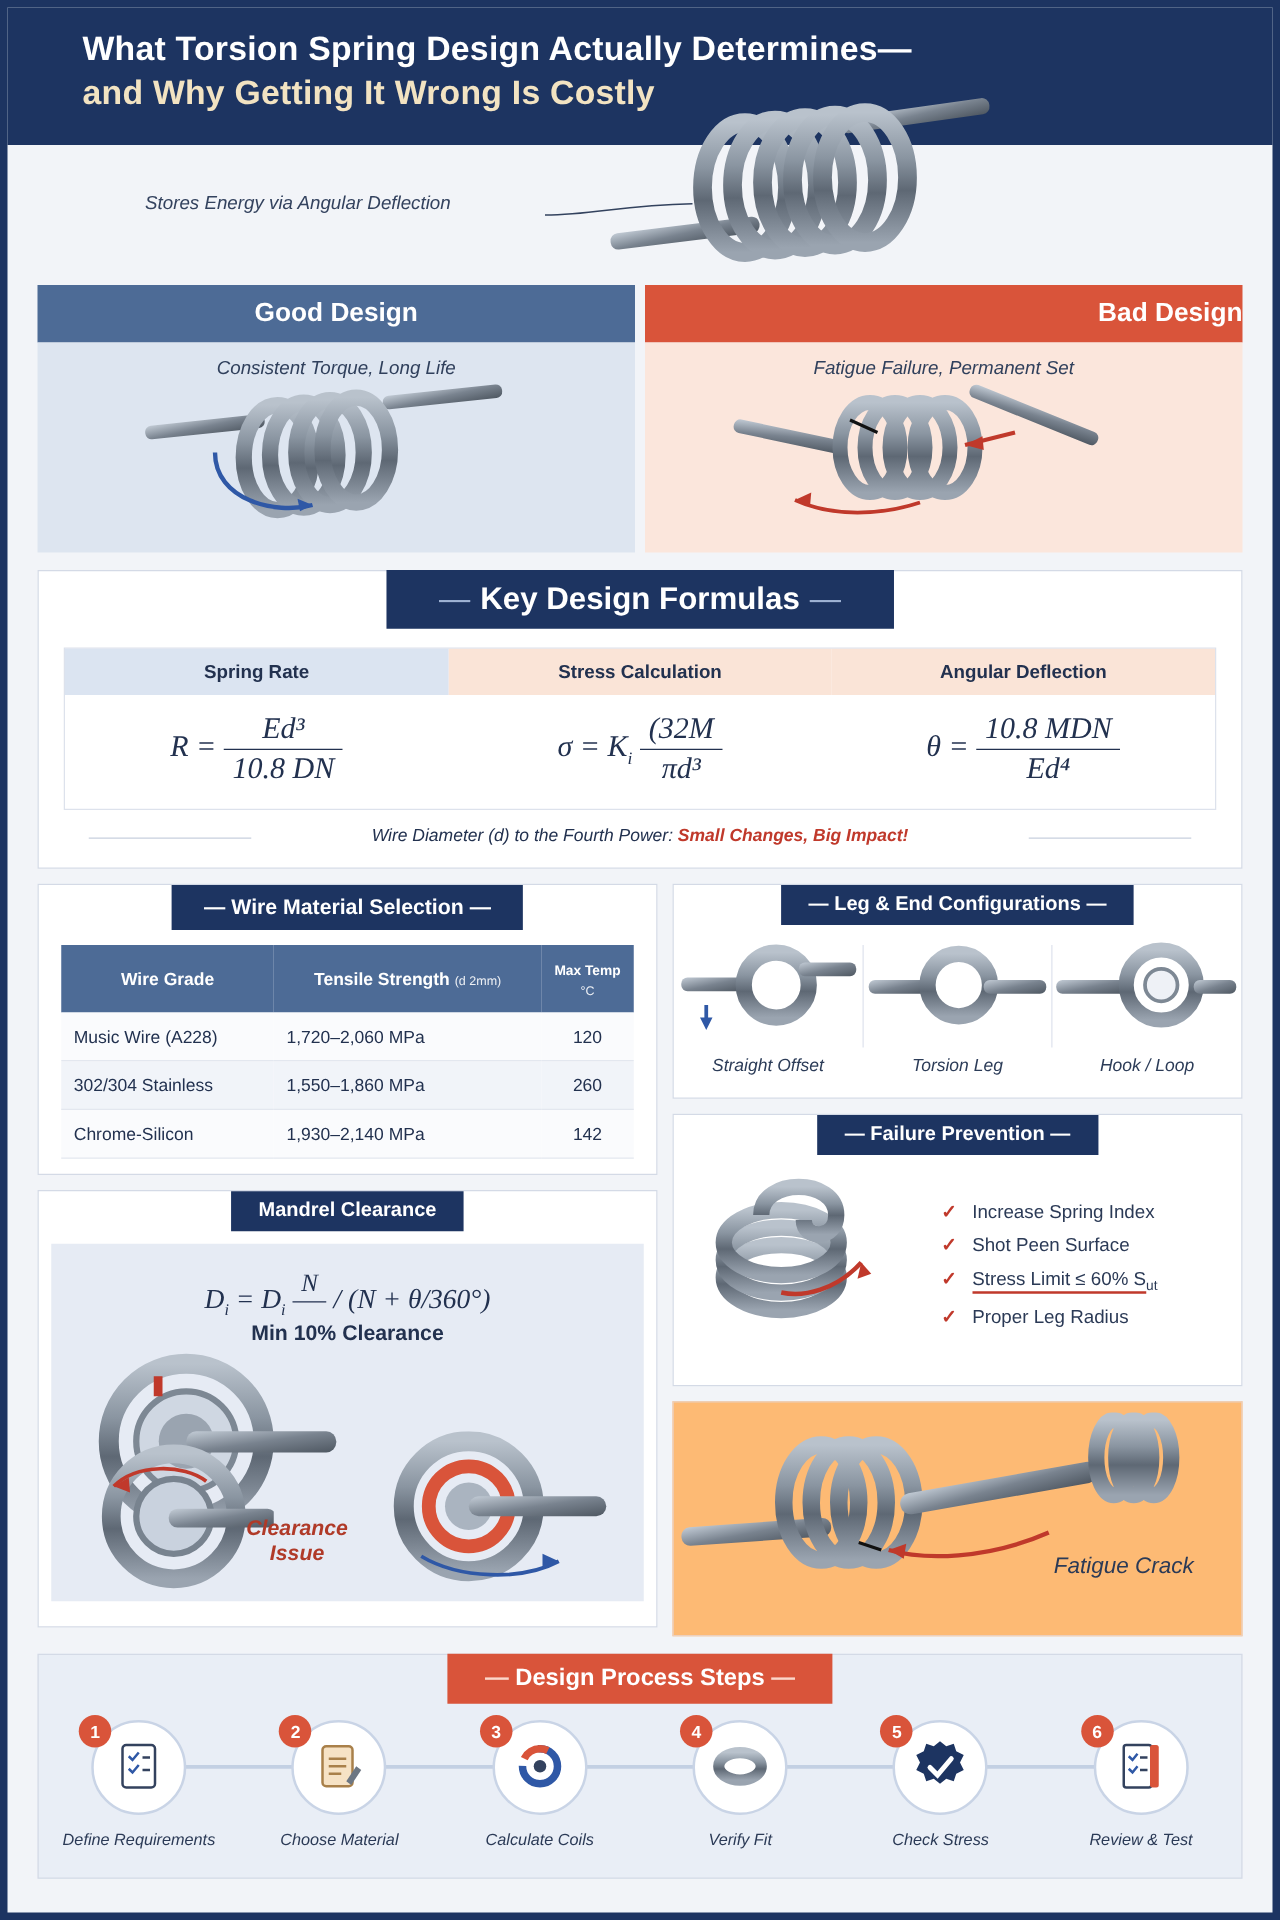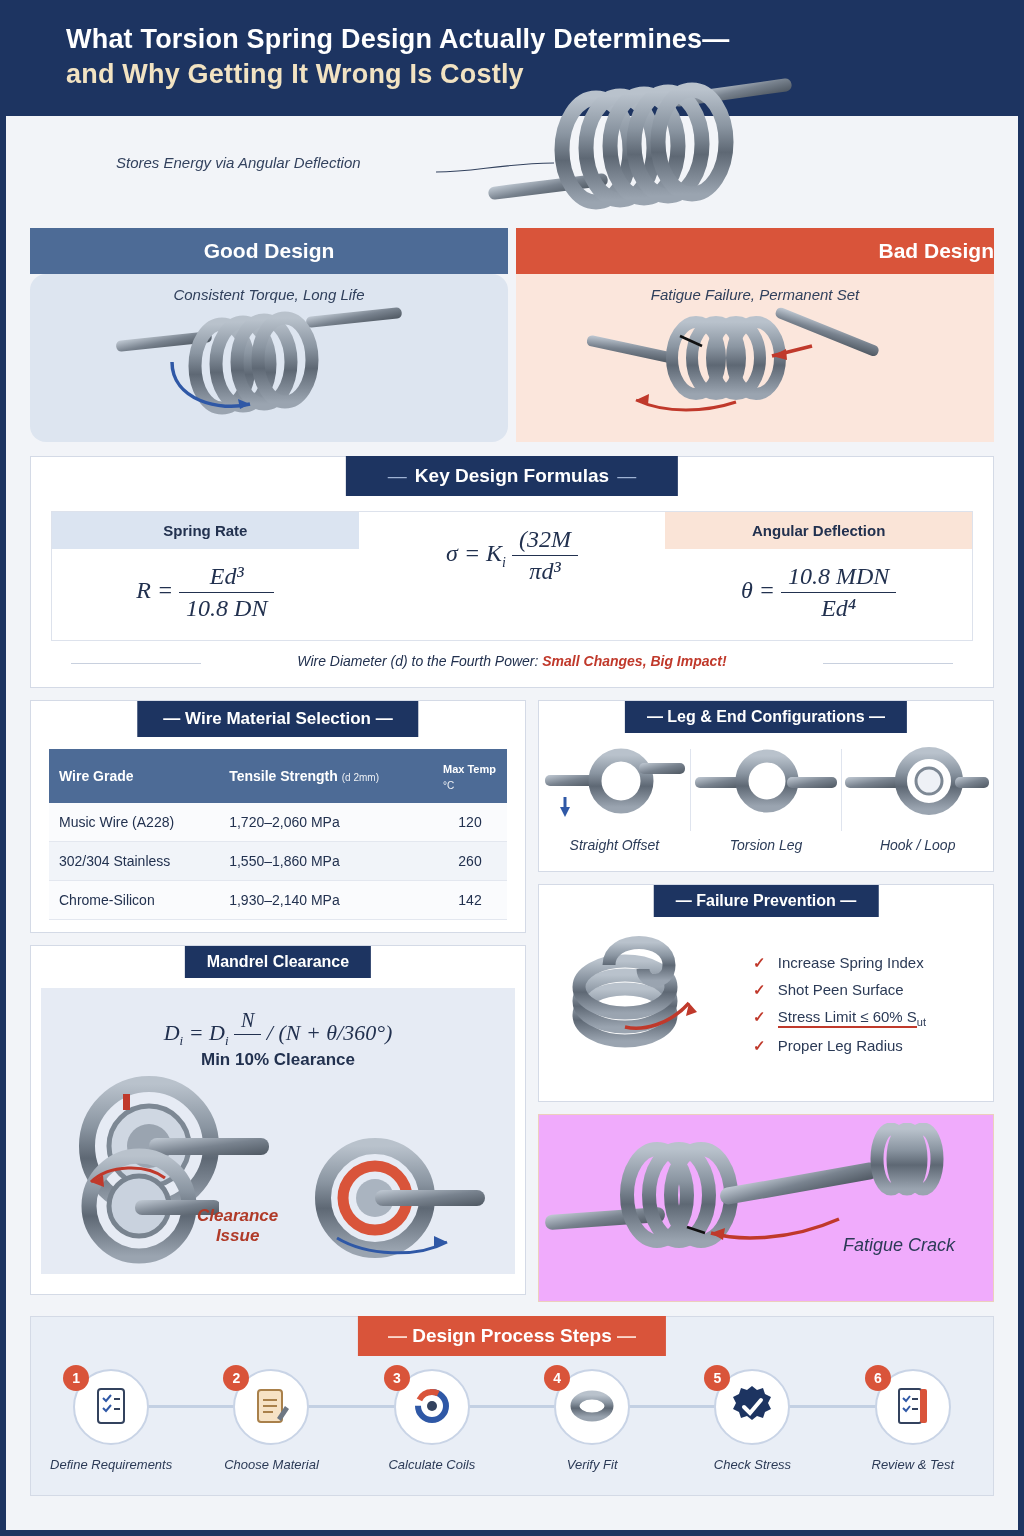--- a/index.html
+++ b/index.html
@@ -24,26 +24,26 @@
   .hero-leader{position:absolute;left:430px;top:44px;width:120px;height:22px;}
   .spring-hero{position:absolute;left:470px;top:-48px;}
 
   
   .compare{display:flex;margin:4px 24px 0 24px;gap:8px;}
   .panel{flex:1;box-sizing:border-box;}
   .panel .cap{color:#fff;font-size:21px;font-weight:bold;text-align:center;padding:11px 0;}
   .good .cap{background:#4d6b96;}
   .bad .cap{background:#d9543a;text-align:right;}
   .panel .sub{text-align:center;font-size:15px;font-style:italic;padding:12px 0 0 0;color:#30405c;}
-  .good .body{background:#dde5f0;height:168px;position:relative;border-radius:16px;}
+  .good .body{background:#dde5f0;height:168px;position:relative;}
   .bad .body{background:#fbe6dc;height:168px;position:relative;}
 
   
   .section{margin:14px 24px 0 24px;background:#fff;border:1px solid #d4dae6;box-sizing:border-box;position:relative;}
-  .ribbon{background:#1d3461;color:#fff;font-size:19px;font-weight:bold;text-align:center;
+  .ribbon{background:#1d3461;color:#fff;font-size:25px;font-weight:bold;text-align:center;
      padding:9px 34px;display:inline-block;position:relative;left:50%;transform:translateX(-50%);
      top:-1px;}
   .ribbon .dash{color:#9fb3d4;font-weight:normal;padding:0 8px;}
   .formula-row{display:flex;margin:14px 20px 0 20px;border:1px solid #dde2ec;}
   .fcol{flex:1;text-align:center;}
   .fcol .fh{font-size:15px;font-weight:bold;padding:10px 0;}
   .fcol:nth-child(1) .fh{background:#dbe4f1;}
   .fcol:nth-child(2) .fh{background:#fae4d7;}
   .fcol:nth-child(3) .fh{background:#fae4d7;}
   .fcol .fb{padding:14px 0 18px 0;font-size:24px;font-family:"Liberation Serif",serif;font-style:italic;}
@@ -58,21 +58,21 @@
   
   .mid{display:flex;gap:12px;margin:12px 24px 0 24px;align-items:flex-start;}
   .left-col{width:496px;}
   .right-col{flex:1;}
   .card{background:#fff;border:1px solid #d4dae6;box-sizing:border-box;position:relative;padding-bottom:12px;}
   .tab{background:#1d3461;color:#fff;font-size:17px;font-weight:bold;padding:8px 26px;display:inline-block;
      position:relative;left:50%;transform:translateX(-50%);}
   .tab.small{font-size:16px;padding:7px 22px;}
 
   table{border-collapse:collapse;width:calc(100% - 36px);margin:12px 18px 0 18px;font-size:14px;}
-  thead th{background:#4d6b96;color:#fff;text-align:left;padding:11px 10px;font-weight:bold;}
+  thead th{background:#4d6b96;color:#fff;text-align:center;padding:11px 10px;font-weight:bold;}
   thead th .smalln{font-size:10px;font-weight:normal;opacity:.9;}
   tbody td{padding:11px 10px;border-bottom:1px solid #e3e7ef;background:#fafbfd;}
   tbody tr:nth-child(even) td{background:#f1f4f9;}
   td.num{text-align:center;width:54px;}
 
   
   .legrow{display:flex;margin-top:6px;}
   .legcell{flex:1;text-align:center;position:relative;height:120px;}
   .legcell .lbl{position:absolute;bottom:6px;left:0;right:0;font-size:14px;font-style:italic;color:#2c3c58;}
   .legdiv{width:1px;background:#dfe4ee;margin:10px 0 28px 0;}
@@ -87,21 +87,21 @@
 
   
   .mandrel{background:#fff;border:1px solid #d4dae6;margin-top:12px;position:relative;padding-bottom:10px;}
   .mandrel .inner{background:#e6ebf4;margin:10px;height:286px;position:relative;}
   .mandrel .formula{position:absolute;left:0;right:0;top:21px;text-align:center;font-size:22px;
       font-family:"Liberation Serif",serif;font-style:italic;}
   .mandrel .minclear{position:absolute;left:0;right:0;top:62px;text-align:center;font-size:17px;font-weight:bold;}
   .clear-issue{position:absolute;left:156px;top:218px;text-align:center;font-size:17px;font-style:italic;color:#b03a28;font-weight:bold;line-height:1.15;}
 
   
-  .fatigue{background:#f0abfc;border:1px solid #eccfbd;height:186px;margin-top:12px;position:relative;padding-left:40px;}
+  .fatigue{background:#fdba74;border:1px solid #eccfbd;height:186px;margin-top:12px;position:relative;padding-left:40px;}
   .fatigue .lbl{position:absolute;right:38px;top:120px;font-size:18px;font-style:italic;color:#2b3a56;}
 
   
   .steps{margin:14px 24px 0 24px;background:#e9eef6;border:1px solid #d4dae6;position:relative;height:178px;}
   .steps .ribbon2{background:#d9543a;color:#fff;font-size:19px;font-weight:bold;text-align:center;
       padding:9px 30px;display:inline-block;position:relative;left:50%;transform:translateX(-50%);top:-1px;}
   .steprow{display:flex;margin-top:12px;position:relative;}
   .step{flex:1;text-align:center;position:relative;}
   .step .circle{width:72px;height:72px;border-radius:50%;background:#fff;border:2px solid #c9d4e6;margin:0 auto;position:relative;}
   .step .badge{position:absolute;left:50%;margin-left:-48px;top:-6px;width:26px;height:26px;border-radius:50%;
@@ -201,20 +201,21 @@
         <div class="fh">Spring Rate</div>
         <div class="fb">
           <span>R =</span>
           <span class="frac">
             <span class="num">Ed³</span>
             <span class="den">10.8 DN</span>
           </span>
         </div>
       </div>
       <div class="fcol">
+        <div class="fh">Stress Calculation</div>
         <div class="fb">
           <span>σ = K</span><sub style="font-size:14px">i</sub>
           <span class="frac">
             <span class="num">(32M</span>
             <span class="den">πd³</span>
           </span>
         </div>
       </div>
       <div class="fcol">
         <div class="fh">Angular Deflection</div>

